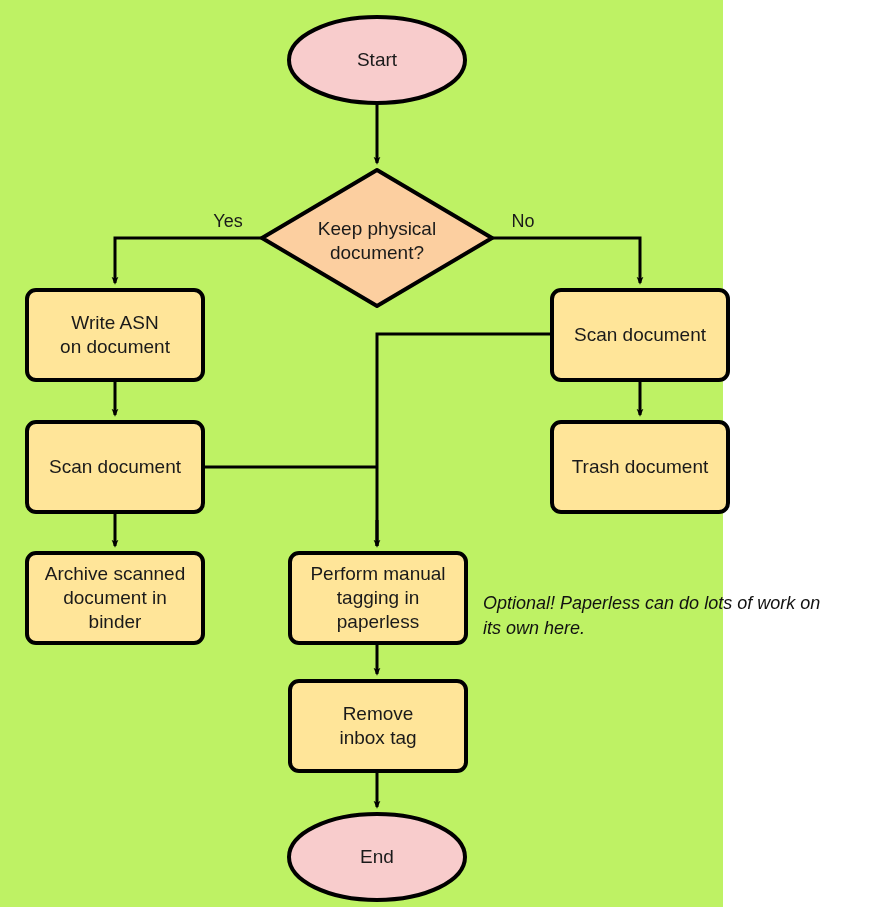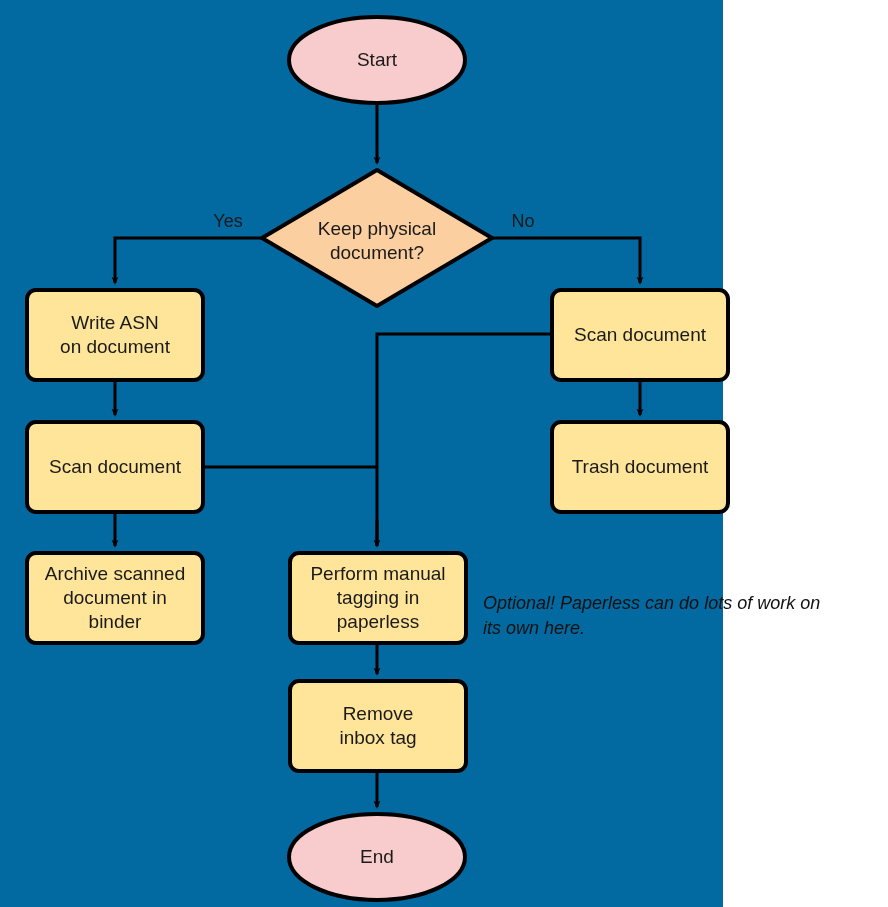--- a/index.html
+++ b/index.html
@@ -11,21 +11,21 @@
   body {
     width: 888px;
     height: 907px;
     font-family: "Liberation Sans", sans-serif;
     overflow: hidden;
   }
   #flow-root {
     position: relative;
     width: 723px;
     height: 907px;
-    background: #0369a1;
+    background: #bef264;
   }
   #flow-svg {
     position: absolute;
     top: 0;
     left: 0;
     width: 888px;
     height: 907px;
     display: block;
   }
   .node-label {

